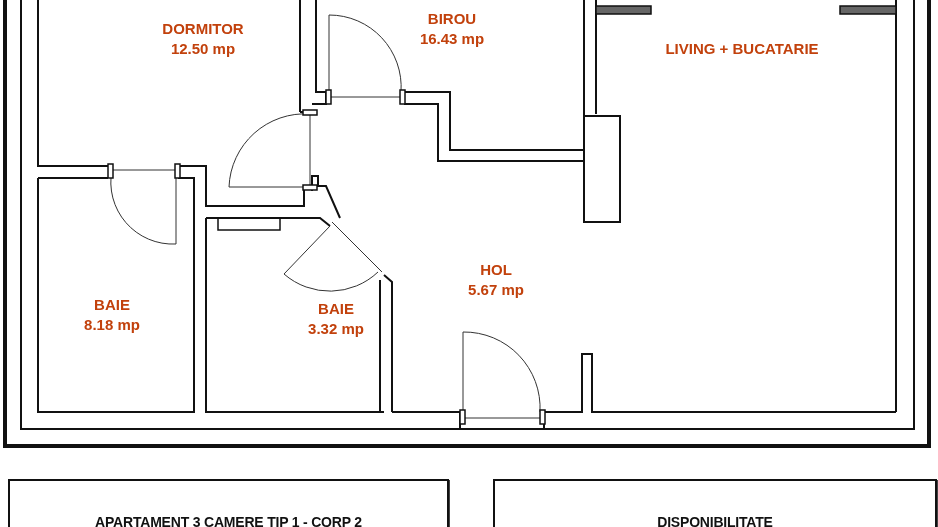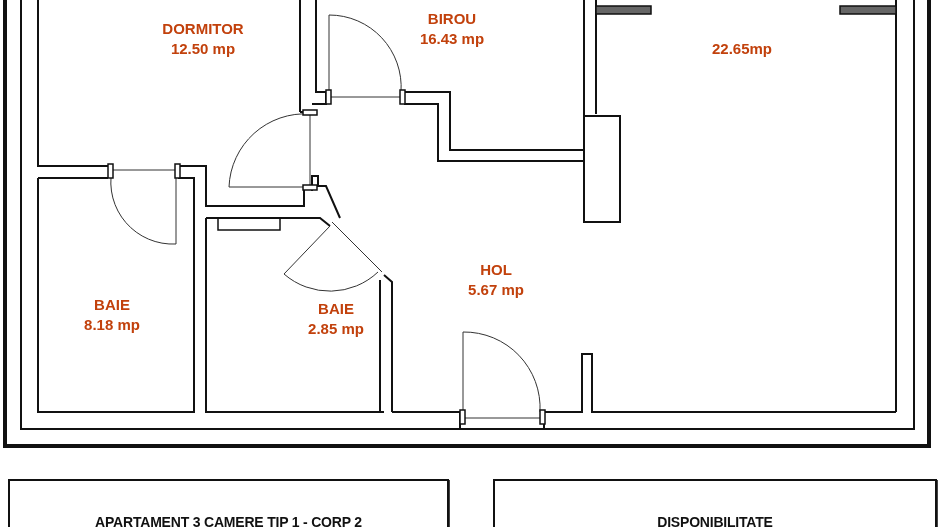--- a/index.html
+++ b/index.html
@@ -96,29 +96,29 @@
 
 <div class="room-label" style="left:203px; top:19px;">
   <div>DORMITOR</div>
   <div>12.50 mp</div>
 </div>
 <div class="room-label" style="left:452px; top:9px;">
   <div>BIROU</div>
   <div>16.43 mp</div>
 </div>
 <div class="room-label" style="left:742px; top:39px;">
-  <div>22.65mp</div>
+  <div>LIVING + BUCATARIE</div>
 </div>
 <div class="room-label" style="left:112px; top:295px;">
   <div>BAIE</div>
   <div>8.18 mp</div>
 </div>
 <div class="room-label" style="left:336px; top:299px;">
   <div>BAIE</div>
-  <div>2.85 mp</div>
+  <div>3.32 mp</div>
 </div>
 <div class="room-label" style="left:496px; top:260px;">
   <div>HOL</div>
   <div>5.67 mp</div>
 </div>
 
 <div class="info-box" style="left:8px; top:479px; width:437px; height:60px;">
   <span style="top:33px;">APARTAMENT 3 CAMERE  TIP 1 - CORP 2</span>
 </div>
 <div class="info-box" style="left:493px; top:479px; width:440px; height:60px;">

